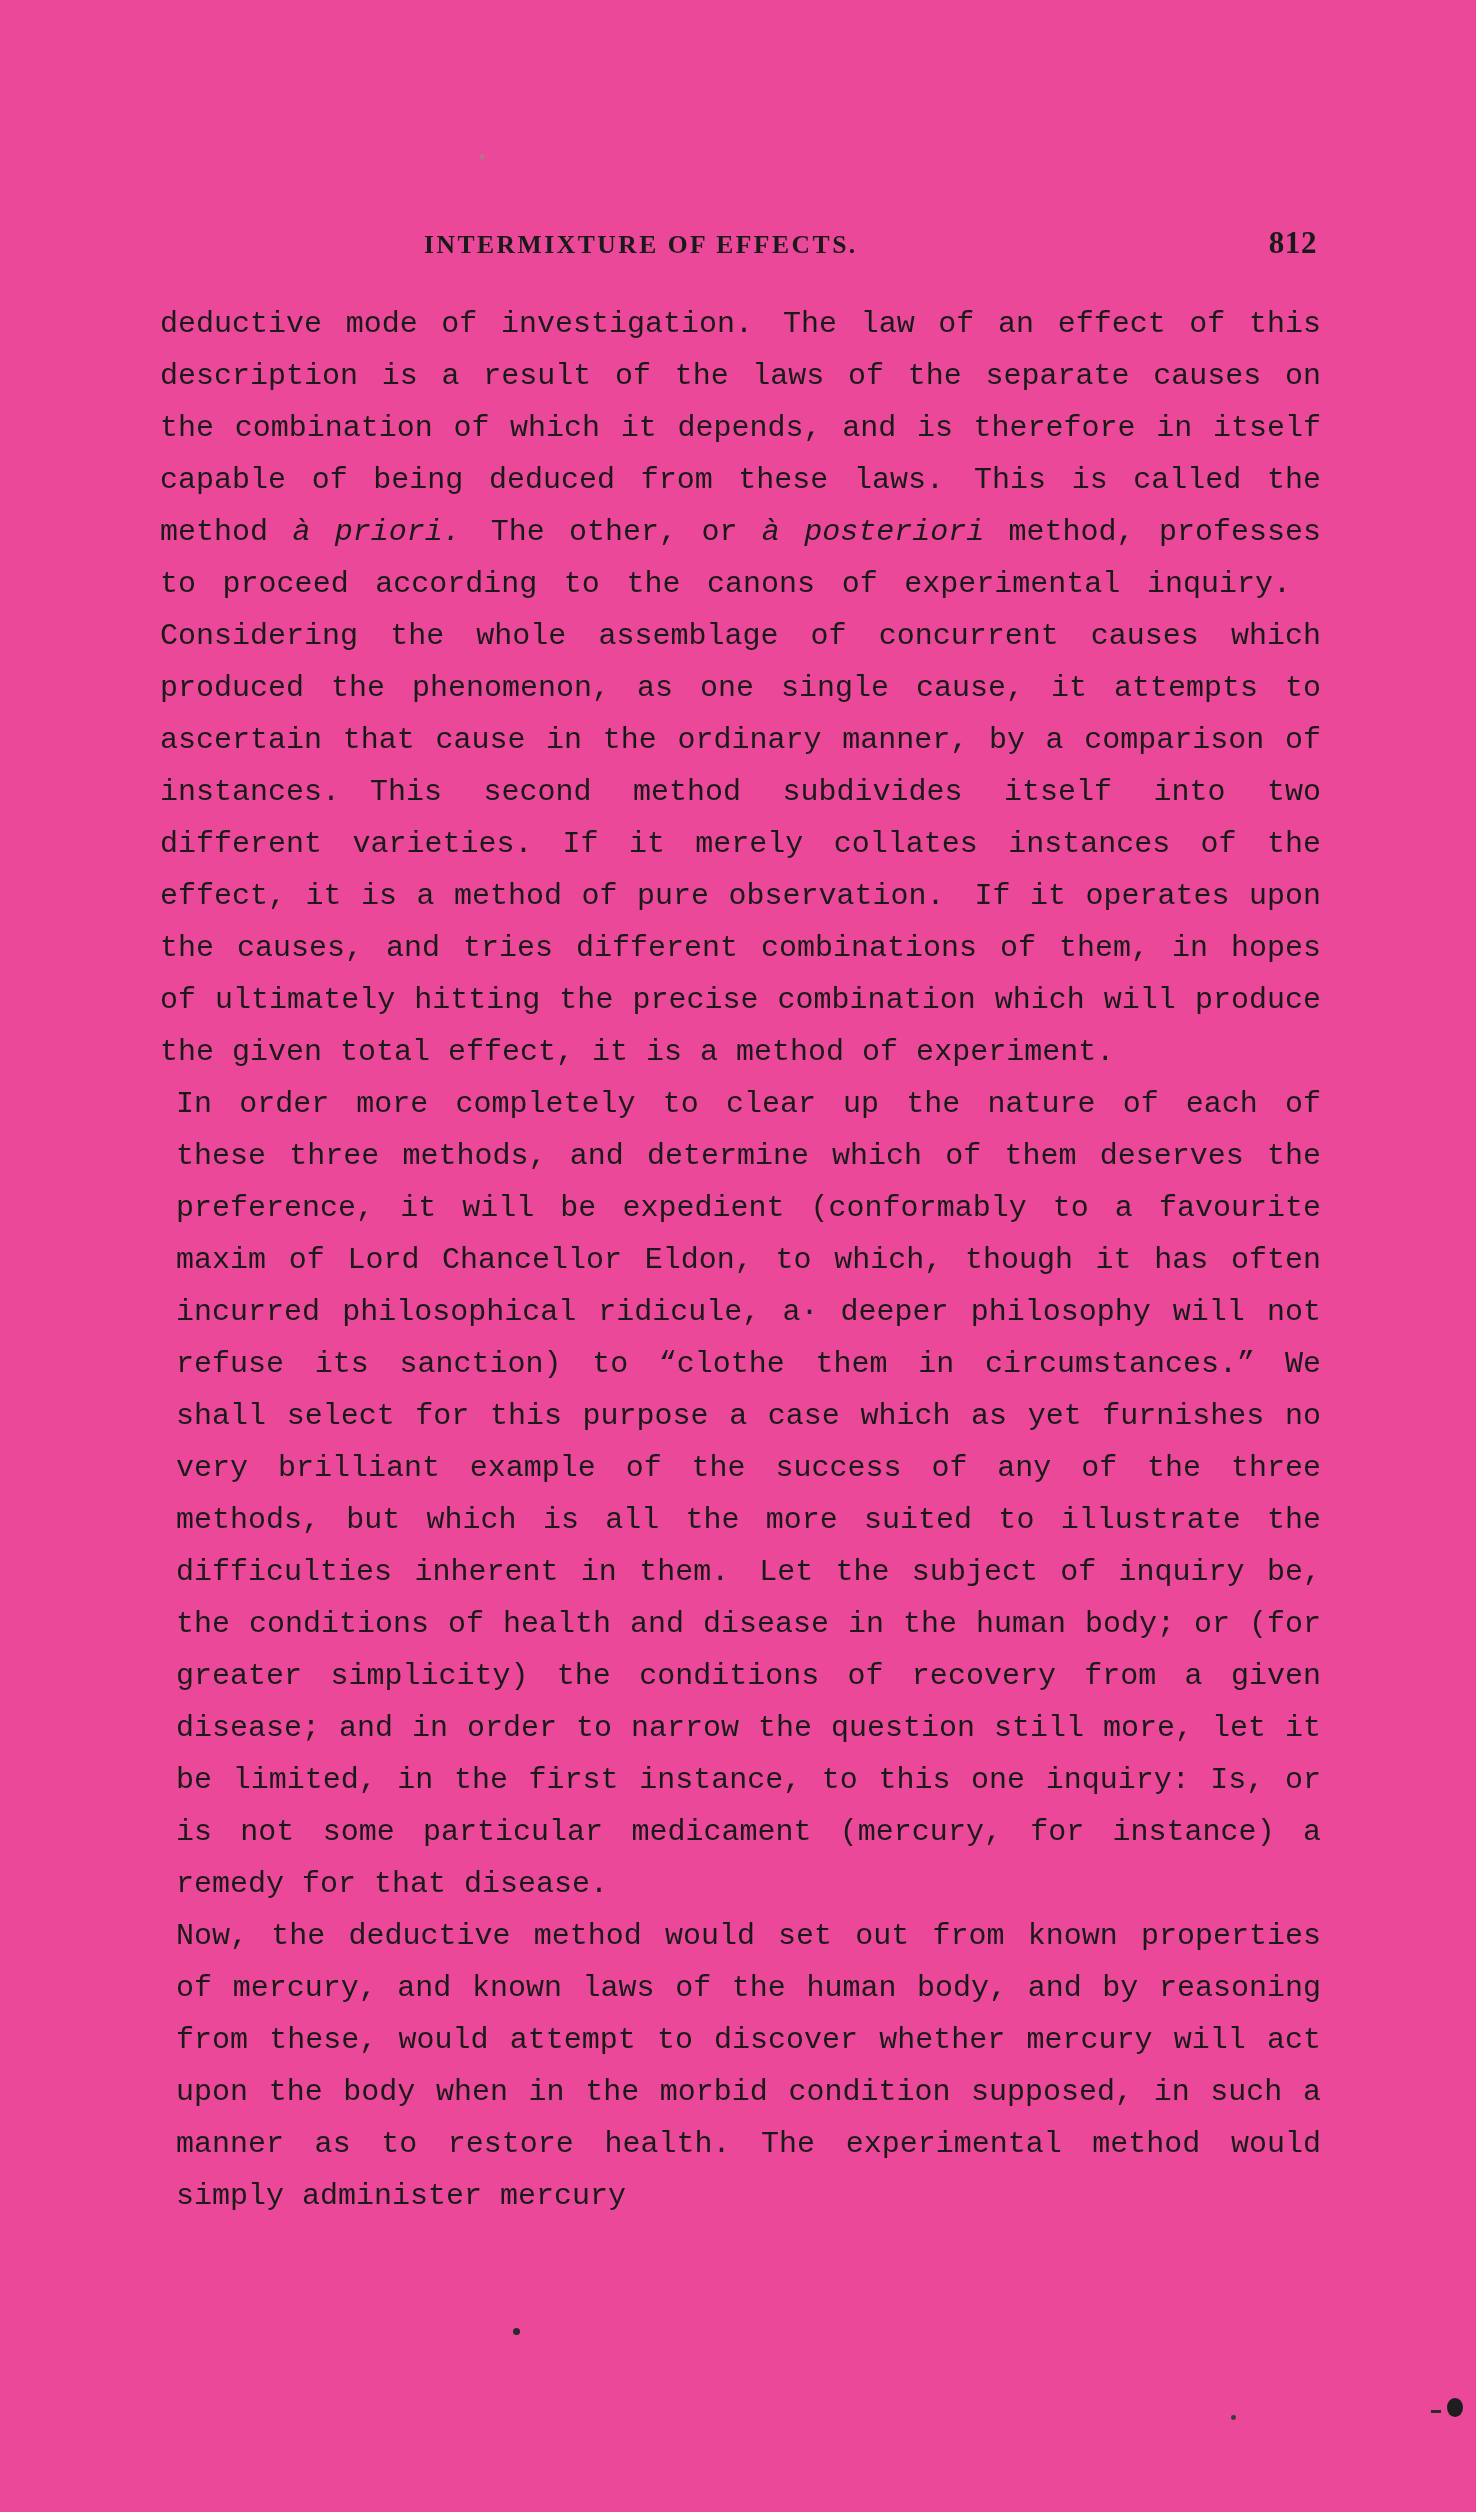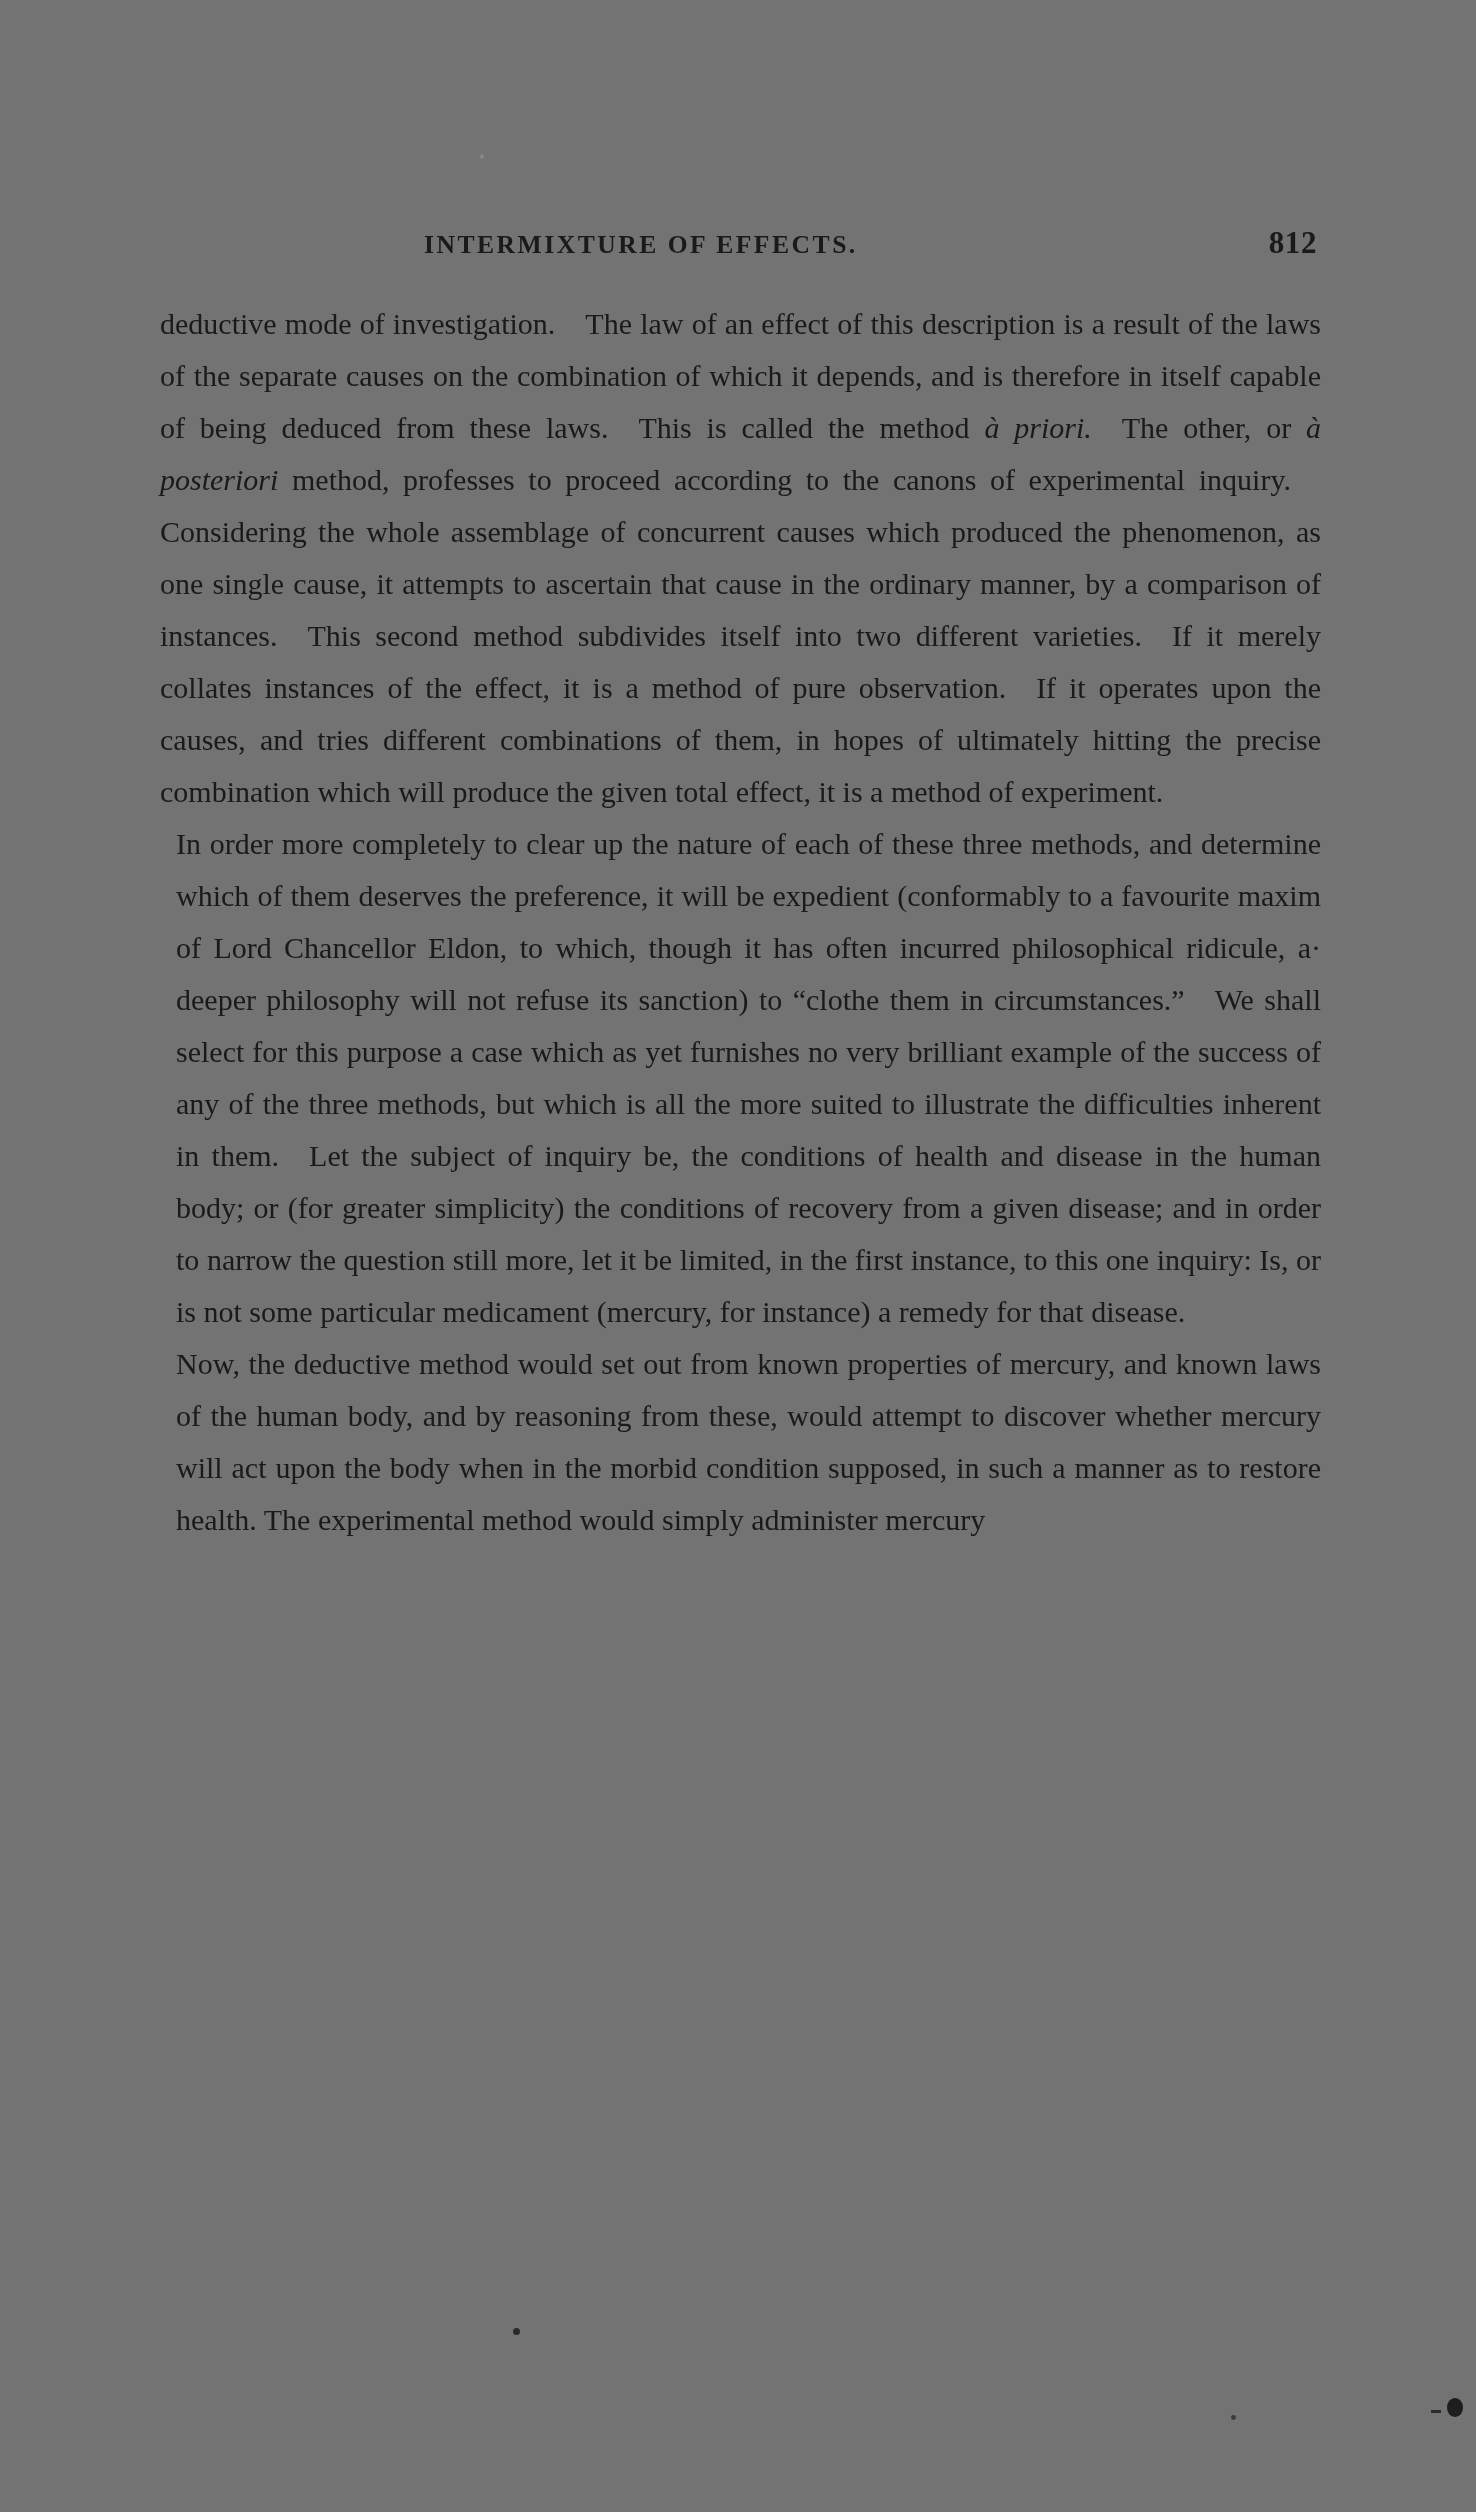--- a/index.html
+++ b/index.html
@@ -12,21 +12,21 @@
     height: 2512px;
     position: relative;
     font-family: "Liberation Serif", serif;
     color: #1a1a1a;
   }
   .page {
     position: absolute;
     left: 0; top: 0;
     width: 1476px;
     height: 2512px;
-    background: #737373;
+    background: #ec4899;
   }
   .speck-top {
     position: absolute;
     left: 480px;
     top: 154px;
     width: 4.2px;
     height: 5.4px;
     background: #8d8d8d;
     border-radius: 50%;
     opacity: .75;
@@ -53,20 +53,21 @@
     letter-spacing: 0.6px;
   }
   .body-text {
     position: absolute;
     left: 160px;
     top: 298px;
     width: 1161px;
     font-size: 30px;
     line-height: 52px;
     text-align: justify;
+    font-family: Liberation Mono, monospace;
   }
   .body-text p {
     margin: 0;
     text-indent: 0;
   }
   .body-text p + p {
     margin-top: 0;
     margin-left: 16px;
   }
   .indent {

